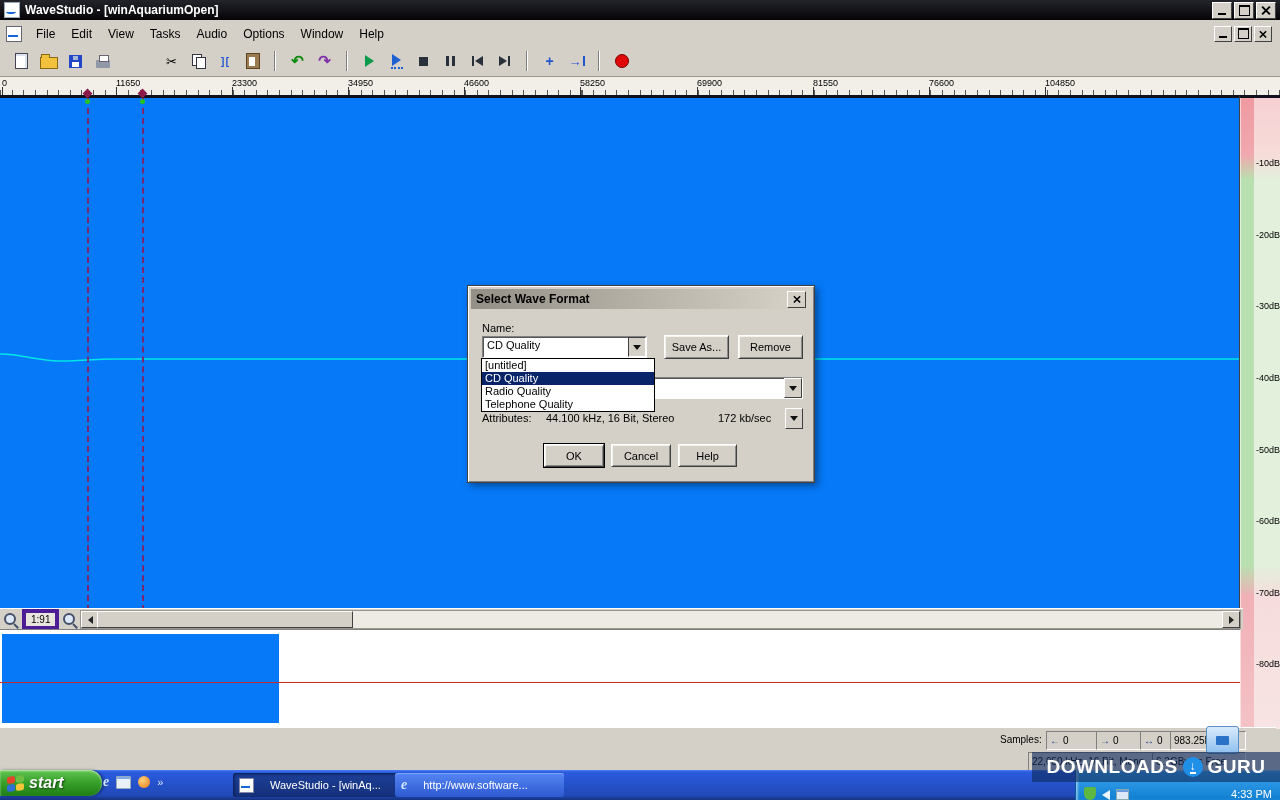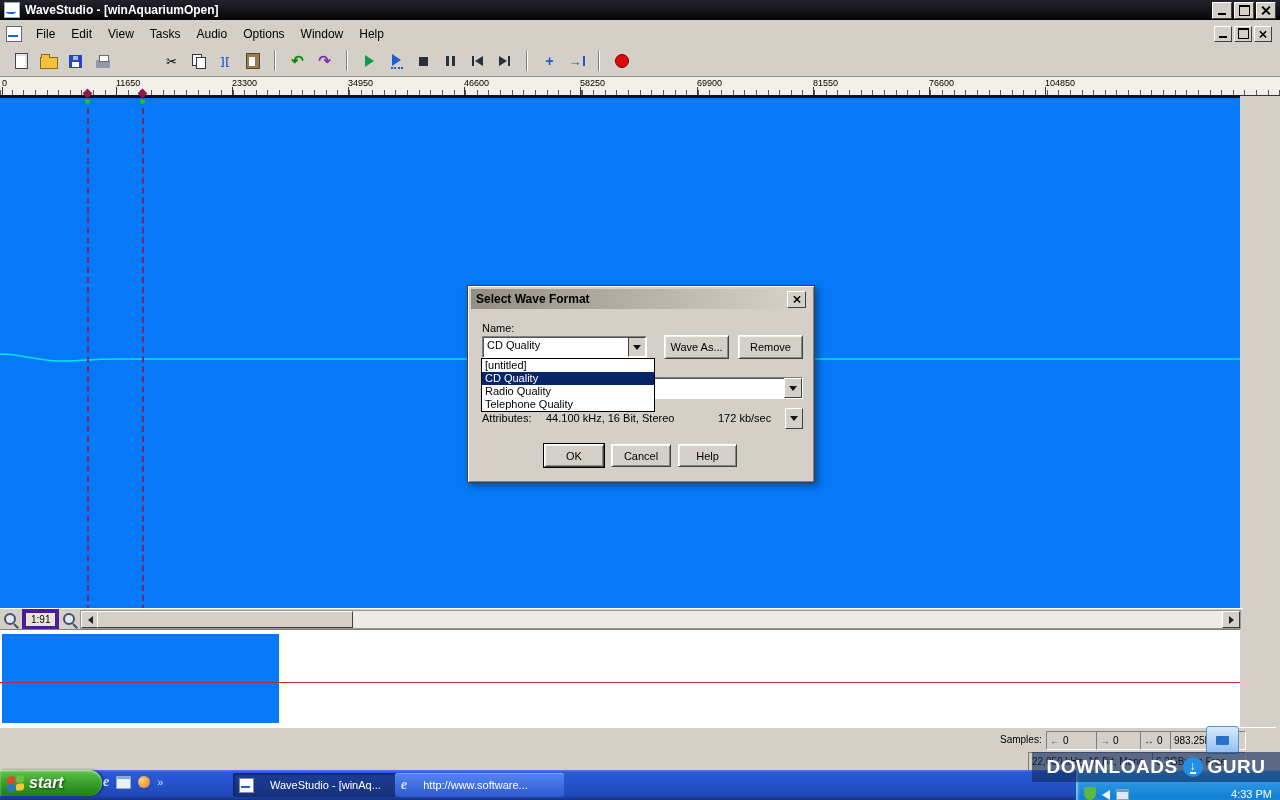--- a/index.html
+++ b/index.html
@@ -305,20 +305,31 @@
   <div class="wave">
     <svg width="1240" height="513" viewBox="0 0 1240 513">
       <path d="M0,256 C25,256 38,264 68,263 C88,262 100,261 118,261 L1240,261" stroke="#00e6e6" stroke-width="1.5" fill="none"></path>
     </svg>
     <i class="dash" style="left:87px"></i>
     <i class="dash" style="left:142px"></i>
     <i class="wdot" style="left:85px"></i>
     <i class="wdot" style="left:140px"></i>
   </div>
 
+  <div class="meter">
+    <div class="meter-strip"></div>
+    <span class="mlabel" style="top:60px">-10dB</span>
+    <span class="mlabel" style="top:132px">-20dB</span>
+    <span class="mlabel" style="top:203px">-30dB</span>
+    <span class="mlabel" style="top:275px">-40dB</span>
+    <span class="mlabel" style="top:347px">-50dB</span>
+    <span class="mlabel" style="top:418px">-60dB</span>
+    <span class="mlabel" style="top:490px">-70dB</span>
+    <span class="mlabel" style="top:561px">-80dB</span>
+  </div>
 
   <div class="zoombar">
     <i class="mag"></i>
     <span class="ratio">1:91</span>
     <i class="mag"></i>
     <div class="hscroll">
       <div class="sarrow left">
           <i class="tri-l-xs"></i>
         </div>
       <div class="sthumb"></div>
@@ -414,21 +425,21 @@
     <span class="dlabel" style="left:14px;top:36px">Name:</span>
 
     <div class="combo" style="left:14px;top:50px;width:163px;height:20px">
       <span class="combo-text">CD Quality</span>
       <div class="combo-btn pressed">
           <i class="tri-down"></i>
         </div>
     </div>
 
     <div class="btn" style="left:196px;top:49px;width:63px;height:22px">
-        <span>Wave As...</span>
+        <span>Save As...</span>
       </div>
     <div class="btn" style="left:270px;top:49px;width:63px;height:22px">
         <span>Remove</span>
       </div>
 
     <div class="combo" style="left:184px;top:91px;width:149px;height:20px">
       <span class="combo-text"></span>
       <div class="combo-btn">
           <i class="tri-down"></i>
         </div>

